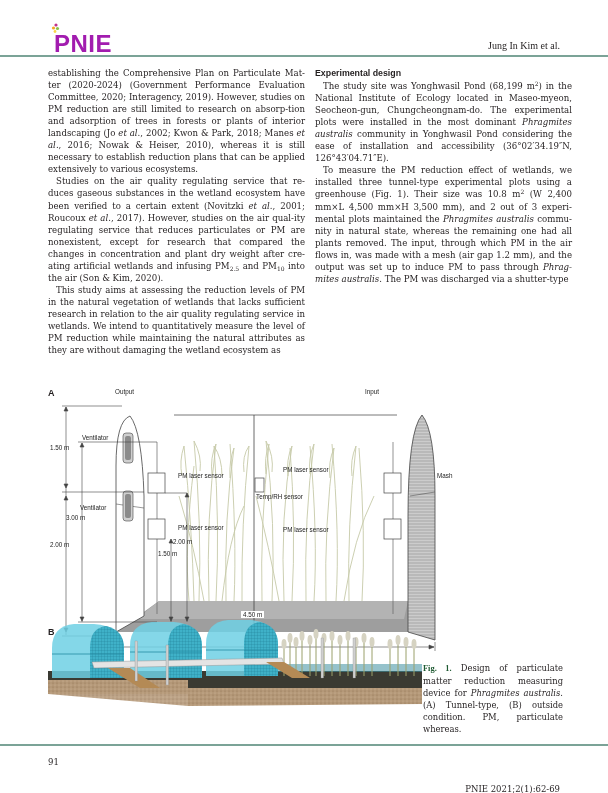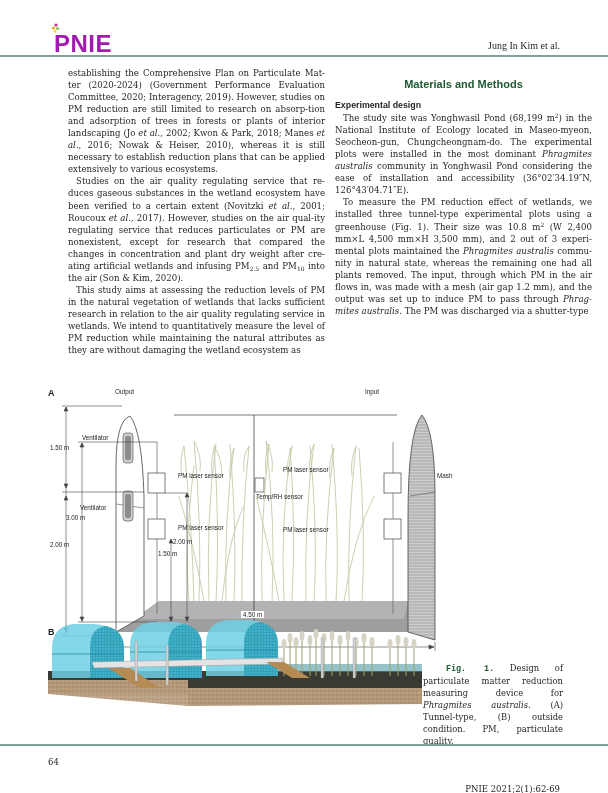--- a/index.html
+++ b/index.html
@@ -7,38 +7,38 @@
   body { position: relative; font-family: "DejaVu Serif", "Liberation Serif", serif; color: #231f20; }
 
   
   .logo { position: absolute; left: 48px; top: 22px; width: 70px; height: 34px; }
   .logo-text { position: absolute; left: 6px; top: 8px; font-family: "Liberation Sans", sans-serif; font-weight: 700; font-size: 24px; color: #a21caf; letter-spacing: 0.5px; }
   .logo-mark { position: absolute; left: 2px; top: 0; width: 14px; height: 14px; }
   .running-head { position: absolute; right: 48px; top: 40px; font-family: Liberation Serif, serif; font-size: 10px; color: #231f20; }
   .header-rule { position: absolute; left: 0; right: 0; top: 55px; height: 2px; background: #7ba397; }
 
   
-  .col { position: absolute; top: 67px; width: 257px; font-size: 8.6px; line-height: 12.05px; text-align: justify; hyphens: manual; margin-left: 20px; }
+  .col { position: absolute; top: 67px; width: 257px; font-size: 8.6px; line-height: 12.05px; text-align: justify; hyphens: manual; }
   .col-left { left: 48px; }
   .col-right { left: 315px; }
   .col p { margin: 0; }
   .col p.indent { text-indent: 8px; }
   .col em { font-style: italic; }
   .col sub { font-size: 6px; vertical-align: -2px; line-height: 0; }
   .col sup { font-size: 6px; vertical-align: 3px; line-height: 0; }
   .section-title { text-align: center; font-family: "Liberation Sans", sans-serif; font-weight: 700; font-size: 11px; color: #1f5a32; margin: 11px 0 9px; }
   .subhead { font-family: Liberation Sans, sans-serif; font-weight: 700; font-size: 8.8px; margin-bottom: 1px; }
 
   
   .figure { position: absolute; left: 44px; top: 386px; width: 520px; height: 340px; }
   .fig-svg { position: absolute; left: 0; top: 0; }
   .fig-label { position: absolute; font-family: "Liberation Sans", sans-serif; font-weight: 700; font-size: 9px; }
   .ann { position: absolute; font-family: "Liberation Sans", sans-serif; font-size: 6.3px; color: #222; white-space: nowrap; }
   .caption { position: absolute; left: 423px; top: 662px; width: 140px; font-size: 8.4px; line-height: 12px; text-align: justify; }
-  .caption .cap-num { font-family: Liberation Mono, monospace; font-weight: 700; color: #1f5a32; margin-left: 23px; }
+  .caption .cap-num { font-family: Liberation Serif, serif; font-weight: 700; color: #1f5a32; }
 
   
   .footer-rule { position: absolute; left: 0; right: 0; top: 744px; height: 2px; background: #7ba397; }
   .page-num { position: absolute; left: 48px; top: 757px; font-size: 8.5px; }
   .citation { position: absolute; right: 48px; top: 784px; font-size: 8.5px; }
 </style>
 </head>
 <body>
 
 <div class="logo">
@@ -53,21 +53,20 @@
 <div class="running-head">Jung In Kim et al.</div>
 <div class="header-rule"></div>
 
 <div class="col col-left">
   <p>establishing the Comprehensive Plan on Particulate Mat-ter (2020-2024) (Government Performance Evaluation Committee, 2020; Interagency, 2019). However, studies on PM reduction are still limited to research on absorp-tion and adsorption of trees in forests or plants of interior landscaping (Jo <em>et al</em>., 2002; Kwon &amp; Park, 2018; Manes <em>et al</em>., 2016; Nowak &amp; Heiser, 2010), whereas it is still necessary to establish reduction plans that can be applied extensively to various ecosystems.</p>
   <p class="indent">Studies on the air quality regulating service that re-duces gaseous substances in the wetland ecosystem have been verified to a certain extent (Novitzki <em>et al</em>., 2001; Roucoux <em>et al</em>., 2017). However, studies on the air qual-ity regulating service that reduces particulates or PM are nonexistent, except for research that compared the changes in concentration and plant dry weight after cre-ating artificial wetlands and infusing PM<sub>2.5</sub> and PM<sub>10</sub> into the air (Son &amp; Kim, 2020).</p>
   <p class="indent">This study aims at assessing the reduction levels of PM in the natural vegetation of wetlands that lacks sufficient research in relation to the air quality regulating service in wetlands. We intend to quantitatively measure the level of PM reduction while maintaining the natural attributes as they are without damaging the wetland ecosystem as</p>
 </div>
 
 <div class="col col-right">
-  <div class="section-title">Materials and Methods</div>
   <div class="subhead">Experimental design</div>
   <p class="indent">The study site was Yonghwasil Pond (68,199 m<sup>2</sup>) in the National Institute of Ecology located in Maseo-myeon, Seocheon-gun, Chungcheongnam-do. The experimental plots were installed in the most dominant <em>Phragmites australis</em> community in Yonghwasil Pond considering the ease of installation and accessibility (36°02′34.19″N, 126°43′04.71″E).</p>
   <p class="indent">To measure the PM reduction effect of wetlands, we installed three tunnel-type experimental plots using a greenhouse (Fig. 1). Their size was 10.8 m<sup>2</sup> (W 2,400 mm×L 4,500 mm×H 3,500 mm), and 2 out of 3 experi-mental plots maintained the <em>Phragmites australis</em> commu-nity in natural state, whereas the remaining one had all plants removed. The input, through which PM in the air flows in, was made with a mesh (air gap 1.2 mm), and the output was set up to induce PM to pass through <em>Phrag-mites australis</em>. The PM was discharged via a shutter-type</p>
 </div>
 
 <div class="figure">
   <svg class="fig-svg" width="520" height="340" viewBox="0 0 520 340">
     <defs>
       <pattern id="meshpat" width="3" height="3" patternUnits="userSpaceOnUse">
         <rect width="3" height="3" fill="#b9b9b9"></rect>
@@ -268,18 +267,18 @@
   <div class="ann" style="left:393px;top:86px;">Mash</div>
   <div class="ann" style="left:6px;top:58px;">1.50 m</div>
   <div class="ann" style="left:22px;top:128px;">3.00 m</div>
   <div class="ann" style="left:6px;top:155px;">2.00 m</div>
   <div class="ann" style="left:129px;top:152px;">2.00 m</div>
   <div class="ann" style="left:114px;top:164px;">1.50 m</div>
   <div class="ann" style="left:197px;top:225px;background:#fff;padding:0 2px;">4.50 m</div>
 </div>
 
 <div class="caption">
-  <span class="cap-num">Fig. 1.</span><span> Design of particulate matter reduction measuring device for </span><em>Phragmites australis</em><span>. (A) Tunnel-type, (B) outside condition. PM, particulate quality.</span>
+  <span class="cap-num">Fig. 1.</span><span> Design of particulate matter reduction measuring device for </span><em>Phragmites australis</em><span>. (A) Tunnel-type, (B) outside condition. PM, particulate whereas.</span>
 </div>
 
 <div class="footer-rule"></div>
-<div class="page-num">64</div>
+<div class="page-num">91</div>
 <div class="citation">PNIE 2021;2(1):62-69</div>
 
 </body></html>

